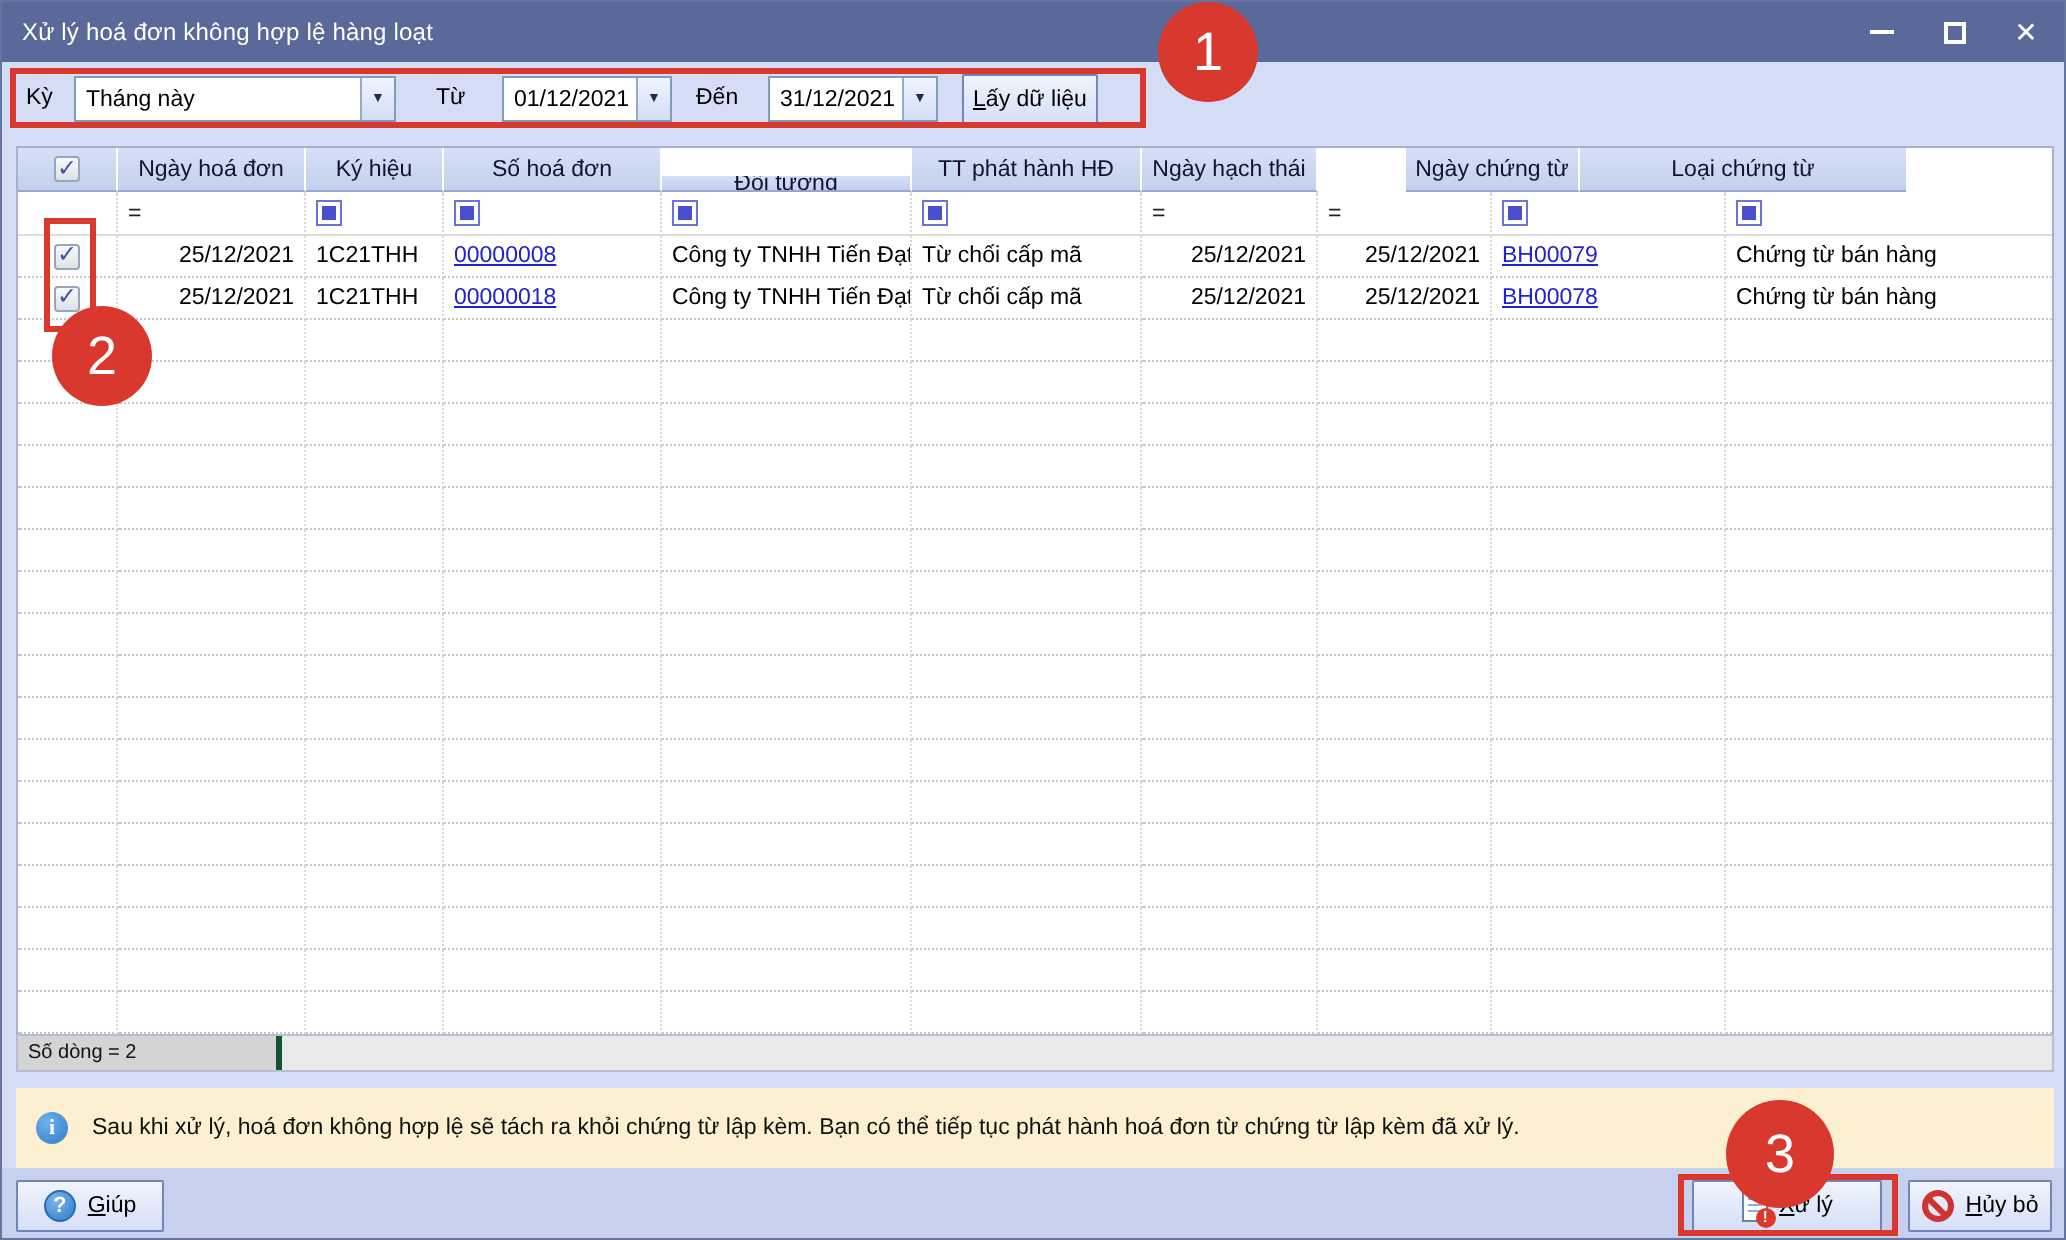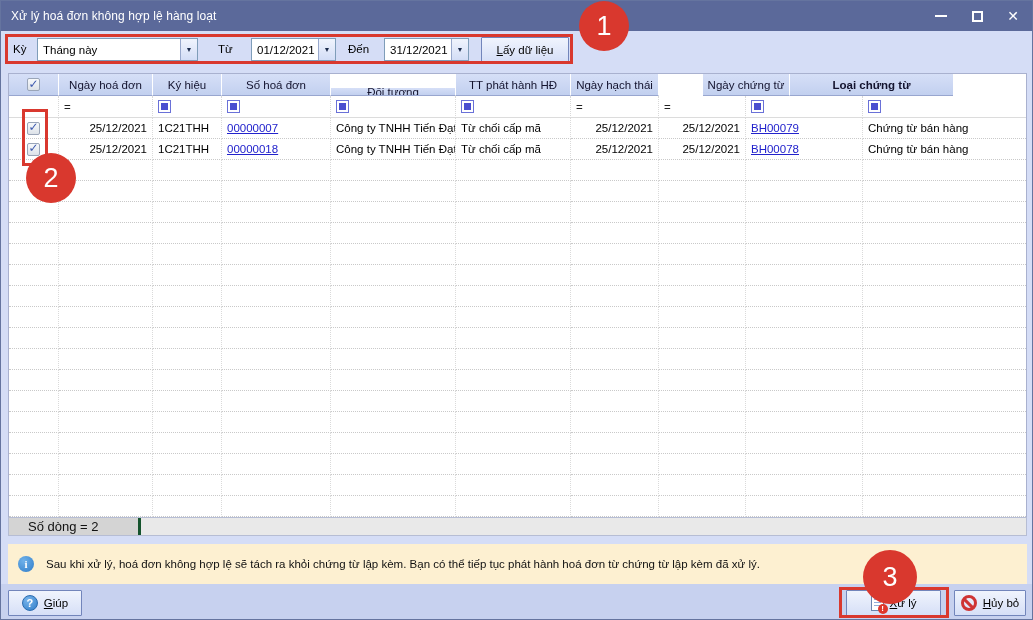--- a/index.html
+++ b/index.html
@@ -19,21 +19,21 @@
 
   
   .filterbar { position:absolute; left:0; top:30px; right:0; height:38px; }
   .fl-label { position:absolute; top:12px; font-size:11.5px; }
   .combo, .datebox { position:absolute; top:7px; height:23px; background:#fff; border:1px solid #7f9db9; display:flex; align-items:center; padding-left:5px; }
   .combo .val, .datebox .val { flex:1; }
   .dd-arrow { width:17px; height:100%; margin-left:auto; background:linear-gradient(#f0f4fd,#d3ddf6); border-left:1px solid #98a8cc; display:flex; align-items:center; justify-content:center; font-size:7px; color:#1c2c4c; }
   .btn { background:linear-gradient(#f0f4fd,#d6dff7); border:1px solid #7285bb; border-radius:1px; display:flex; align-items:center; justify-content:center; gap:6px; font-size:11.5px; color:#000; }
   .btn-label { display:block; }
   .btn-label::first-letter { text-decoration:underline; }
-  #btn-load { position:absolute; left:480px; top:6px; width:88px; height:25px; }
+  #btn-load { position:absolute; left:480px; top:6px; width:68px; height:25px; }
 
   
   .grid { position:absolute; left:7px; top:72px; width:1019px; background:#fff; border:1px solid #a9b1cf; }
   .grid-row { display:flex; }
   .header-row { height:22px; }
   .th { background:linear-gradient(#d6dff7,#c2d0ef); border-right:1px solid #fff; border-bottom:1px solid #98a6cf; color:#13132e; display:flex; align-items:center; justify-content:center; font-size:11.5px; overflow:hidden; white-space:nowrap; }
   .th:last-child { border-right:none; }
   .filter-row { height:22px; background:#fff; }
   .filter-cell { display:flex; align-items:center; padding-left:5px; border-right:1px dotted #d8d8d8; border-bottom:1px solid #dcdcdc; }
   .filter-cell:last-child { border-right:none; }
@@ -44,21 +44,21 @@
   .td { display:flex; align-items:center; padding:0 5px; border-right:1px dotted #dadada; border-bottom:1px dotted #c9c9c9; overflow:hidden; white-space:nowrap; font-size:11.5px; }
   .td:last-child { border-right:none; }
   .al-right { justify-content:flex-end; }
   .al-center { justify-content:center; }
   .link { color:#2222cc; text-decoration:underline; cursor:pointer; }
   .checkbox { width:13px; height:13px; border:1px solid #9aa5b8; border-radius:2px; background:linear-gradient(#f7f9fb,#dde2e8); display:inline-flex; align-items:center; justify-content:center; }
   .checkbox.checked::after { content:"\2713"; color:#3b57ad; font-size:12px; font-weight:bold; margin-top:-2px; }
 
   
   .statusbar { position:absolute; left:7px; top:516px; width:1019px; height:19px; background:#e9e9e9; border:1px solid #b6bdd4; display:flex; }
-  .status-seg { width:132px; height:100%; background:#d4d4d4; border-right:3px solid #14532d; display:flex; align-items:center; padding-left:19px; font-size:13px; color:#111; }
+  .status-seg { width:132px; height:100%; background:#d4d4d4; border-right:3px solid #14532d; display:flex; align-items:center; padding-left:5px; font-size:10px; color:#111; }
 
   
   .info-panel { position:absolute; left:7px; top:543px; width:1019px; height:40px; background:#fdf0d1; display:flex; align-items:center; padding:0 10px; gap:12px; }
   .info-icon { flex:0 0 16px; width:16px; height:16px; border-radius:50%; background:radial-gradient(circle at 35% 30%, #6fb1ea, #2f7cc8); color:#fff; font-size:11px; font-weight:bold; display:flex; align-items:center; justify-content:center; font-family:"Liberation Serif",serif; }
   .info-text { font-size:11.5px; line-height:15px; color:#111; }
 
   
   .footer { position:absolute; left:0; right:0; top:583px; bottom:0; background:#c7d1ef; }
   #btn-help { position:absolute; left:7px; top:6px; width:74px; height:26px; }
   #btn-process { position:absolute; left:845px; top:6px; width:95px; height:26px; }
@@ -127,21 +127,21 @@
         <div class="th" style="width: 50px;">
           <div class="checkbox checked"></div>
         </div>
         <div class="th" style="width: 94px;">Ngày hoá đơn</div>
         <div class="th" style="width: 69px;">Ký hiệu</div>
         <div class="th" style="width: 109px;">Số hoá đơn</div>
         <div class="th" style="width: 125px; margin-top: 14px;">Đối tượng</div>
         <div class="th" style="width: 115px;">TT phát hành HĐ</div>
         <div class="th" style="width: 88px;">Ngày hạch thái</div>
         <div class="th" style="width: 87px; margin-left: 44px;">Ngày chứng từ</div>
-        <div class="th" style="width: 163px; font-weight: bold;">Loại chứng từ</div>
+        <div class="th" style="width: 163px;">Loại chứng từ</div>
       </div>
       <div class="grid-row filter-row">
         <div class="filter-cell" style="width: 50px;"></div>
         <div class="filter-cell" style="width: 94px;">
           <div class="eq">=</div>
         </div>
         <div class="filter-cell" style="width: 69px;">
           <div class="filter-glyph"></div>
         </div>
         <div class="filter-cell" style="width: 109px;">
@@ -166,21 +166,21 @@
           <div class="filter-glyph"></div>
         </div>
       </div>
       <div class="grid-row data-row">
         <div class="td al-center" style="width: 50px;">
           <div class="checkbox checked"></div>
         </div>
         <div class="td al-right" style="width: 94px;">25/12/2021</div>
         <div class="td" style="width: 69px;">1C21THH</div>
         <div class="td" style="width: 109px;">
-          <div class="link">00000007</div>
+          <div class="link">00000008</div>
         </div>
         <div class="td" style="width: 125px;">Công ty TNHH Tiến Đạt</div>
         <div class="td" style="width: 115px;">Từ chối cấp mã</div>
         <div class="td al-right" style="width: 88px;">25/12/2021</div>
         <div class="td al-right" style="width: 87px;">25/12/2021</div>
         <div class="td" style="width: 117px;">
           <div class="link">BH00079</div>
         </div>
         <div class="td" style="width: 163px;">Chứng từ bán hàng</div>
       </div>

